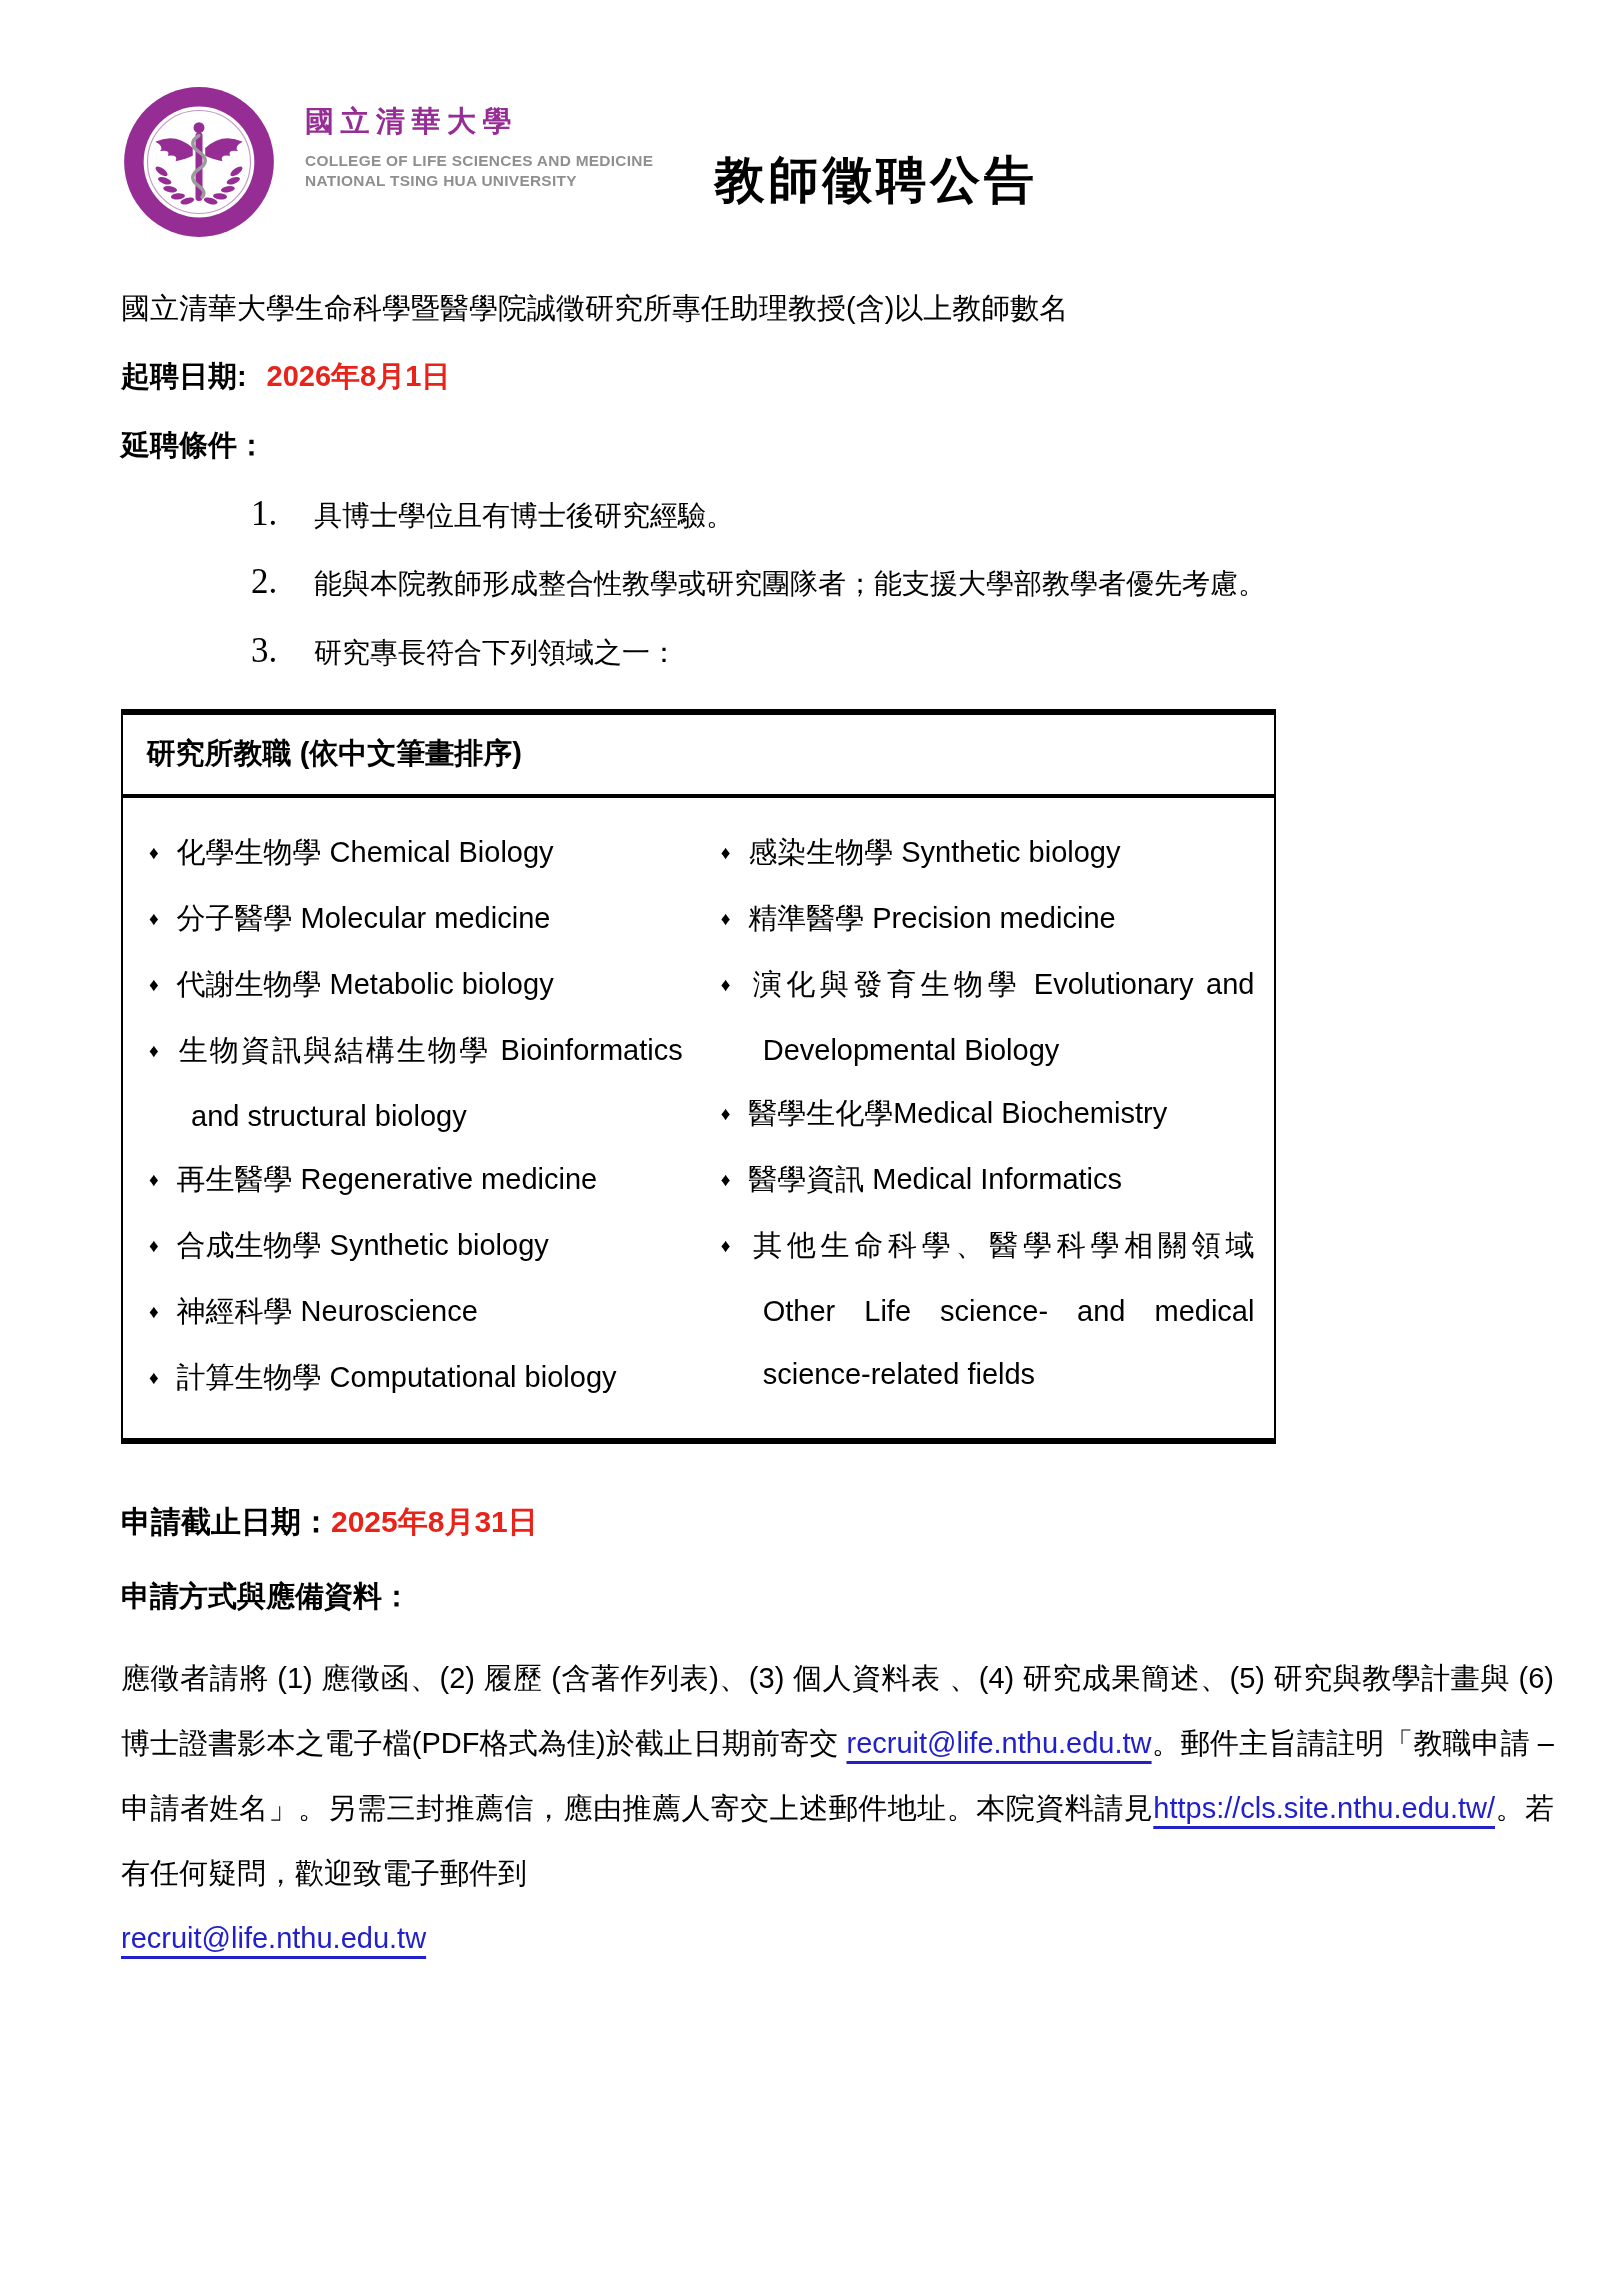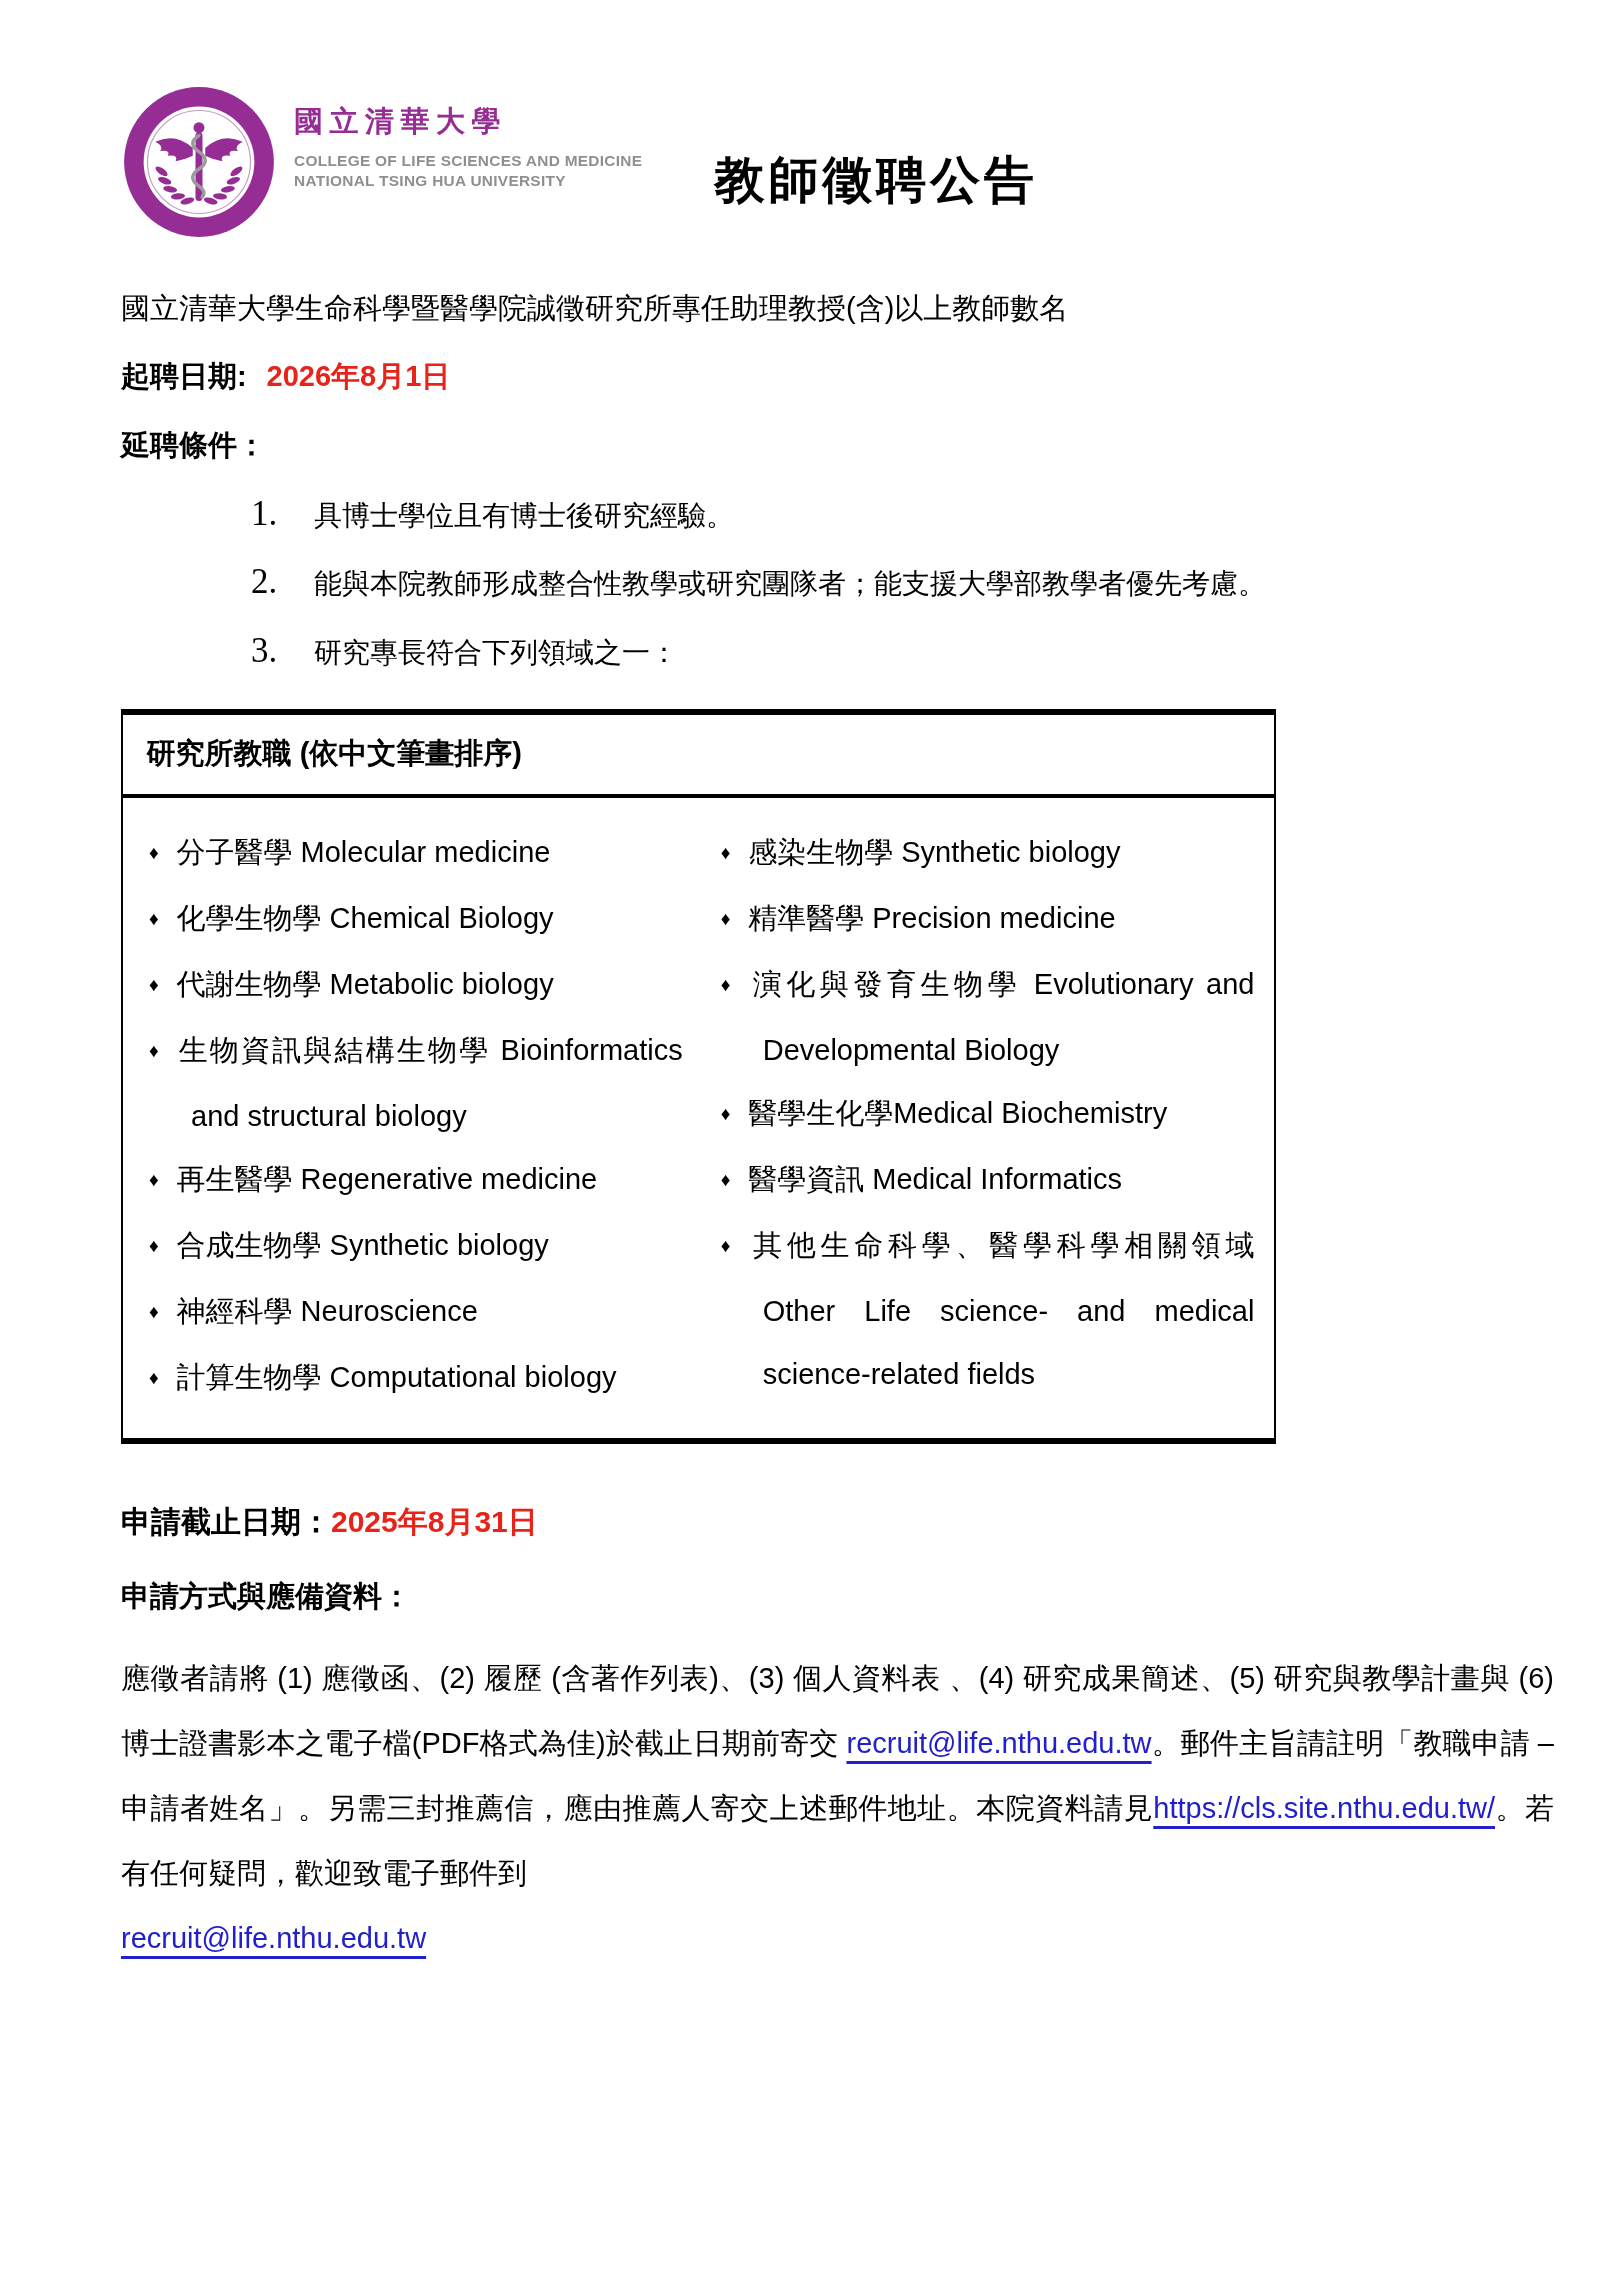--- a/index.html
+++ b/index.html
@@ -8,21 +8,21 @@
     width:1624px; height:2295px; position:relative;
     font-family:"Liberation Sans","DejaVu Sans",sans-serif;
     color:#000;
   }
   .page { padding:84px 70px 0 121px; }
 
   
   .header-row { position:relative; height:167px; }
   .logo-block { display:flex; align-items:flex-start; }
   .seal { width:156px; height:156px; flex:0 0 auto; }
-  .org-text { margin-left:17px; padding-top:18.3px; }
+  .org-text { margin-left:28px; padding-top:18.3px; }
   .org-zh1 {
     color:#952d95; font-size:29px; font-weight:bold;
     font-family:"DejaVu Serif","Liberation Serif",serif;
     letter-spacing:6.5px;
   }
   .org-zh2 {
     color:#952d95; font-size:42px; font-weight:bold;
     font-family:"DejaVu Serif","Liberation Serif",serif;
     letter-spacing:5.2px; margin-top:5.2px;
   }
@@ -150,25 +150,25 @@
         <span class="cond-text">研究專長符合下列領域之一：</span>
       </li>
     </ul>
 
   <div class="areas-table">
     <div class="areas-header">研究所教職 (依中文筆畫排序)</div>
     <div class="areas-body">
       <div class="areas-col">
 
           <div class="area-item">
+            <span class="bullet">♦</span><span>化學生物學 Chemical Biology</span>
+          </div>
+
+          <div class="area-item">
             <span class="bullet">♦</span><span>分子醫學 Molecular medicine</span>
-          </div>
-
-          <div class="area-item">
-            <span class="bullet">♦</span><span>化學生物學 Chemical Biology</span>
           </div>
 
           <div class="area-item">
             <span class="bullet">♦</span><span>代謝生物學 Metabolic biology</span>
           </div>
 
           <div class="area-item">
             <span class="bullet">♦</span><span>生物資訊與結構生物學 Bioinformatics and structural biology</span>
           </div>
 

